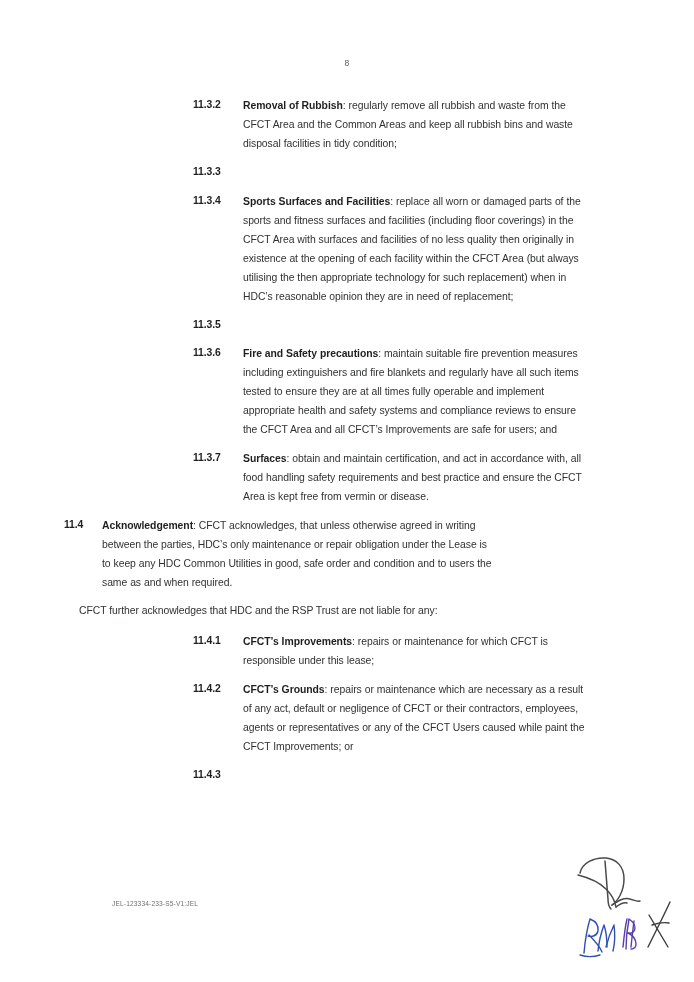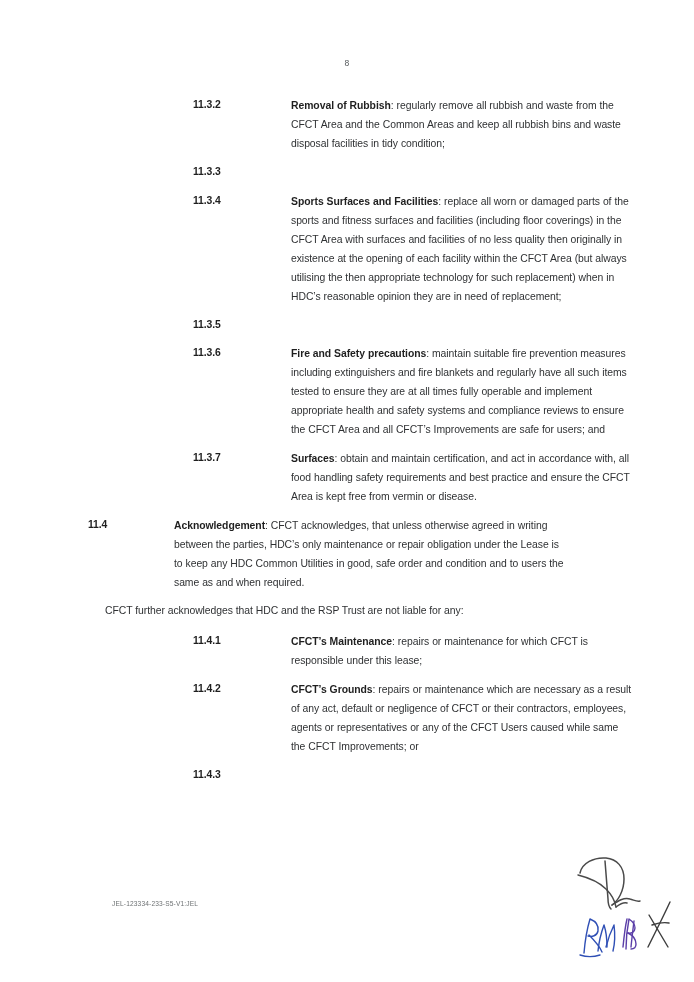--- a/index.html
+++ b/index.html
@@ -32,24 +32,23 @@
     top: 96px;
     left: 0;
     width: 694px;
   }
 
   
   .clause {
     display: flex;
     align-items: flex-start;
     margin-bottom: 10px;
-    gap: 48px;
   }
   .clause.lvl3 { padding-left: 193px; }
-  .clause.lvl2 { padding-left: 88px; }
+  .clause.lvl2 { padding-left: 64px; }
 
   .num {
     flex: 0 0 auto;
     font-weight: bold;
     font-size: 10.4px;
     line-height: 18.5px;
     color: #1f1f1f;
     letter-spacing: -0.1px;
     white-space: nowrap;
   }
@@ -70,21 +69,21 @@
   .txt b {
     font-weight: bold;
     color: #1f1f1f;
   }
 
   .plain-para {
     font-size: 10.4px;
     line-height: 18.5px;
     color: #2f3133;
     letter-spacing: -0.05px;
-    padding-left: 105px;
+    padding-left: 79px;
     max-width: 390px;
     margin-bottom: 11px;
   }
 
   .footer-ref {
     position: absolute;
     left: 112px;
     top: 900px;
     font-size: 6.6px;
     color: #6d7173;
@@ -138,25 +137,25 @@
           <div class="num">11.3.7</div>
           <div class="txt"><b>Surfaces</b><span>:  </span><span>obtain and maintain certification, and act in accordance with, all food handling safety requirements and best practice and ensure the CFCT Area is kept free from vermin or disease.</span></div>
         </div>
         <div class="clause lvl2">
           <div class="num">11.4</div>
           <div class="txt"><b>Acknowledgement</b><span>: </span><span>CFCT acknowledges, that unless otherwise agreed in writing between the parties, HDC’s only maintenance or repair obligation under the Lease is to keep any HDC Common Utilities in good, safe order and condition and to users the same as and when required.</span></div>
         </div>
         <div class="plain-para">CFCT further acknowledges that HDC and the RSP Trust are not liable for any:</div>
         <div class="clause lvl3">
           <div class="num">11.4.1</div>
-          <div class="txt"><b>CFCT’s Maintenance</b><span>:  </span><span>repairs or maintenance for which CFCT is responsible under this lease;</span></div>
+          <div class="txt"><b>CFCT’s Improvements</b><span>:  </span><span>repairs or maintenance for which CFCT is responsible under this lease;</span></div>
         </div>
         <div class="clause lvl3">
           <div class="num">11.4.2</div>
-          <div class="txt"><b>CFCT’s Grounds</b><span>:  </span><span>repairs or maintenance which are necessary as a result of any act, default or negligence of CFCT or their contractors, employees, agents or representatives or any of the CFCT Users caused while same the CFCT Improvements; or</span></div>
+          <div class="txt"><b>CFCT’s Grounds</b><span>:  </span><span>repairs or maintenance which are necessary as a result of any act, default or negligence of CFCT or their contractors, employees, agents or representatives or any of the CFCT Users caused while paint the CFCT Improvements; or</span></div>
         </div>
         <div class="clause lvl3">
           <div class="num">11.4.3</div>
         </div>
       </div>
   </div>
 
   <div class="footer-ref">JEL-123334-233-S5-V1:JEL</div>
 
   <div class="sig-area">

